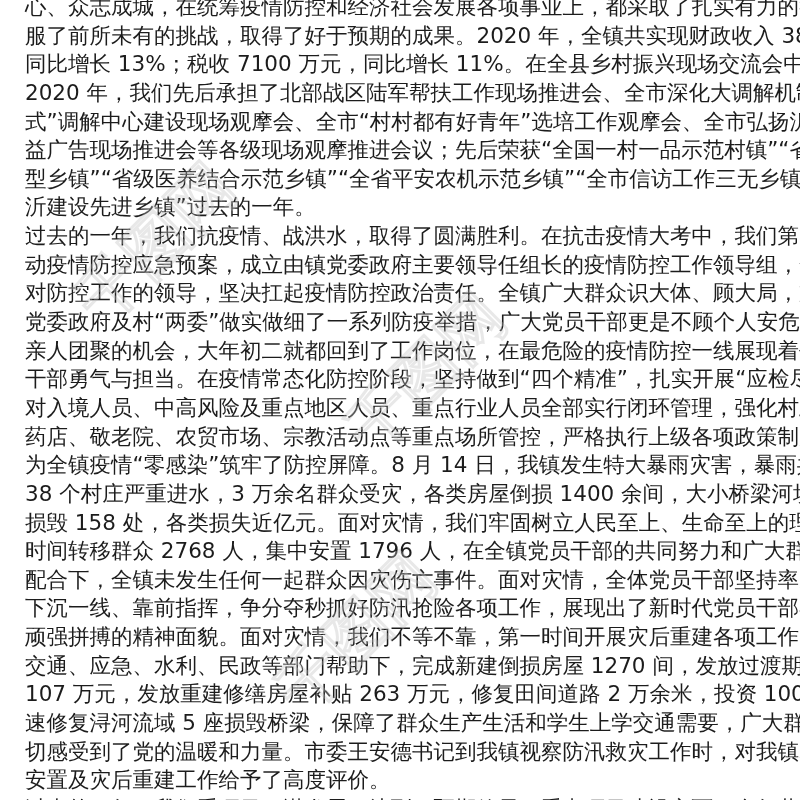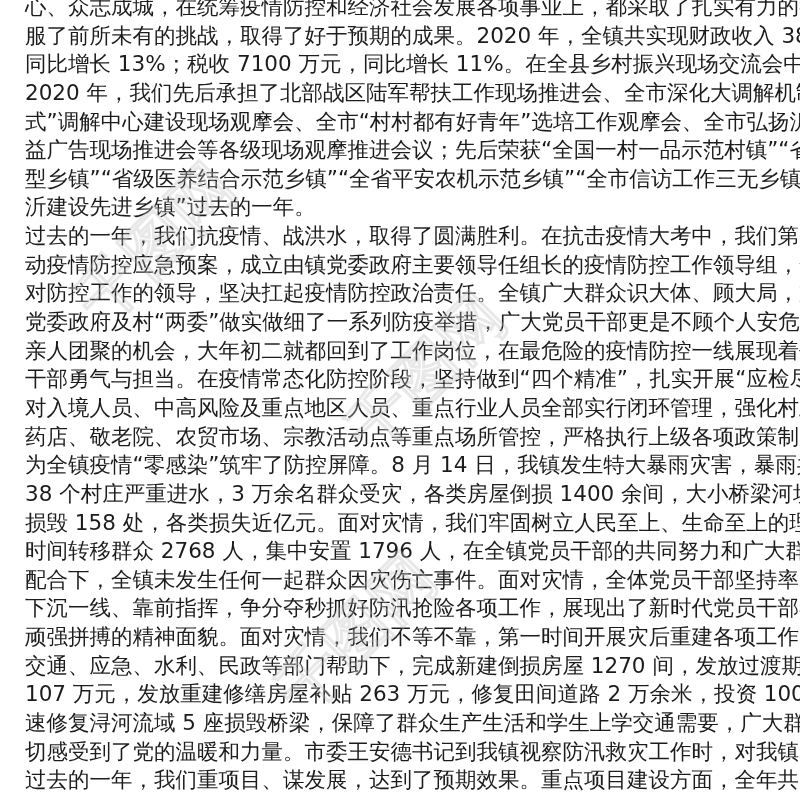--- a/index.html
+++ b/index.html
@@ -80,19 +80,20 @@
       <div class="line">38 个村庄严重进水，3 万余名群众受灾，各类房屋倒损 1400 余间，大小桥梁河坝、道路等</div>
       <div class="line">损毁 158 处，各类损失近亿元。面对灾情，我们牢固树立人民至上、生命至上的理念，第一</div>
       <div class="line">时间转移群众 2768 人，集中安置 1796 人，在全镇党员干部的共同努力和广大群众的积极</div>
       <div class="line">配合下，全镇未发生任何一起群众因灾伤亡事件。面对灾情，全体党员干部坚持率先垂范、</div>
       <div class="line">下沉一线、靠前指挥，争分夺秒抓好防汛抢险各项工作，展现出了新时代党员干部不畏艰险、</div>
       <div class="line">顽强拼搏的精神面貌。面对灾情，我们不等不靠，第一时间开展灾后重建各项工作。在财政、</div>
       <div class="line">交通、应急、水利、民政等部门帮助下，完成新建倒损房屋 1270 间，发放过渡期生活补助</div>
       <div class="line">107 万元，发放重建修缮房屋补贴 263 万元，修复田间道路 2 万余米，投资 1000 余万元迅</div>
       <div class="line">速修复浔河流域 5 座损毁桥梁，保障了群众生产生活和学生上学交通需要，广大群众真真切</div>
       <div class="line">切感受到了党的温暖和力量。市委王安德书记到我镇视察防汛救灾工作时，对我镇群众转移</div>
+      <div class="line last">安置及灾后重建工作给予了高度评价。</div>
       <div class="line">过去的一年，我们重项目、谋发展，达到了预期效果。重点项目建设方面，全年共实施工业</div>
     </div>
 
   <div class="watermark" style="left:60px; top:200px;">千图网</div>
   <div class="watermark" style="left:330px; top:330px;">千图网</div>
   <div class="watermark" style="left:260px; top:590px;">千图网</div>
 </div>
 
 </body></html>

